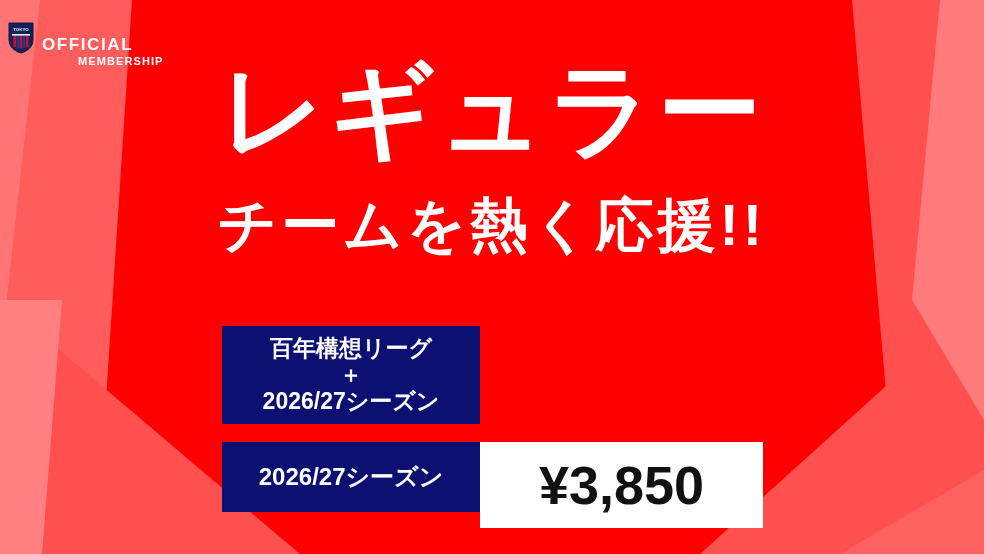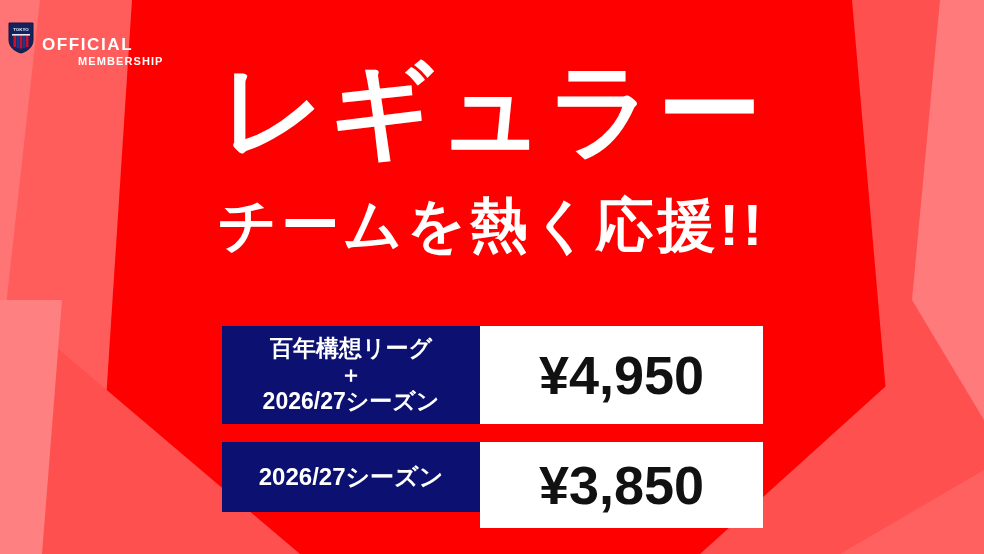--- a/index.html
+++ b/index.html
@@ -203,21 +203,20 @@
   </div>
 
   <div id="price-table">
 
     <div class="price-row row-tall">
       <div class="price-label">
         <span class="label-line">百年構想リーグ</span>
         <span class="label-line plus">＋</span>
         <span class="label-line">2026/27シーズン</span>
       </div>
-      <div class="price-value">¥4,950</div>
     </div>
 
     <div class="price-row row-short">
       <div class="price-label">
         <span class="label-line">2026/27シーズン</span>
       </div>
       <div class="price-value">¥3,850</div>
     </div>
 
   </div>

